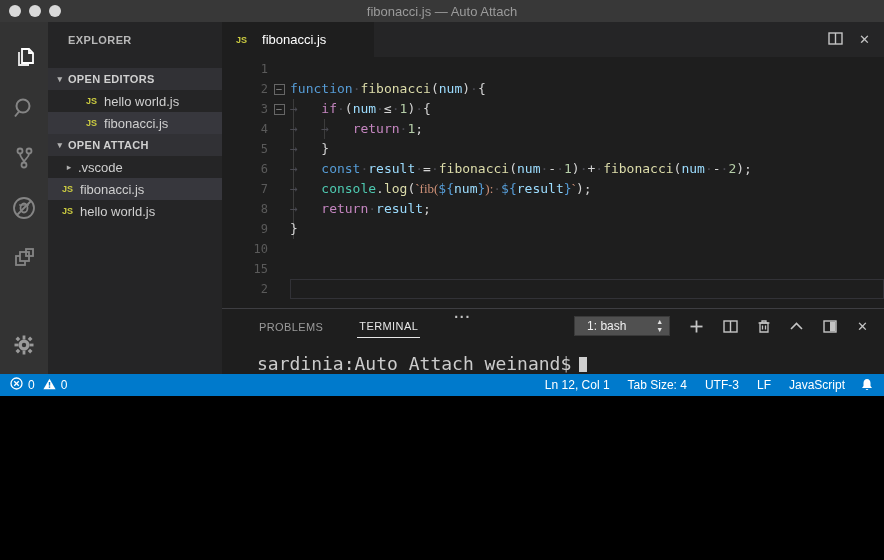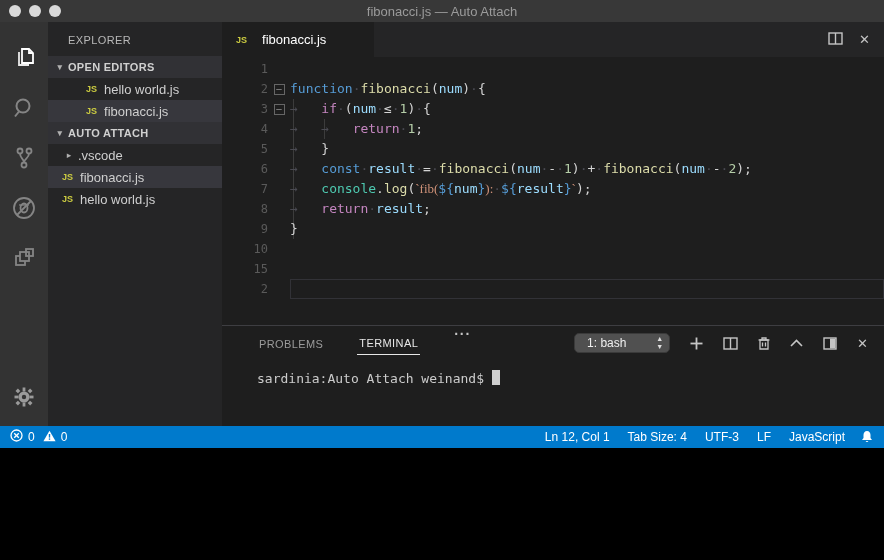--- a/index.html
+++ b/index.html
@@ -1,37 +1,37 @@
 <!DOCTYPE html>
 <html style="--c-accent: #007acc; --c-titlebar_bg: #383838; --c-activitybar_bg: #333333; --c-sidebar_bg: #252526; --c-editor_bg: #1e1e1e; --c-tabbar_bg: #252526; --c-section_header: #313135; --c-selected_row: #37373d; --c-panel_border: #3e3e42; --c-linenum: #5a5a5a; --c-js_badge: #cbcb41; --c-kw: #569cd6; --c-ctrl: #c586c0; --c-fn: #dcdcaa; --c-vr: #9cdcfe; --c-nm: #b5cea8; --c-str: #ce9178; --c-cls: #4ec9b0; --c-pln: #d4d4d4; --c-ws: #4a4a52;"><head>
 <meta charset="utf-8">
 <style>
   * { margin:0; padding:0; box-sizing:border-box; }
   html,body { background:#000; }
   .window {
-    width:884px; height:448px; position:relative; overflow:hidden;
+    width:884px; height:396px; position:relative; overflow:hidden;
     font-family:"Liberation Sans", sans-serif;
     background:var(--c-editor_bg); display:flex; flex-direction:column;
     cursor:default;
   }
   
   .titlebar { height:22px; background:var(--c-titlebar_bg); position:relative;
     display:flex; align-items:center; justify-content:center; flex:0 0 auto; }
   .traffic { position:absolute; left:9px; top:5px; display:flex; gap:8px; }
   .traffic span { width:12px; height:12px; border-radius:50%; background:#d9d9d9; display:block; }
   .win-title { font-size:13px; color:#9b9b9b; }
   
   .main { flex:1 1 auto; display:flex; min-height:0; position:relative; }
   .activitybar { width:48px; background:var(--c-activitybar_bg); display:flex; flex-direction:column; align-items:center; padding-top:11px; }
   .ab-item { width:48px; height:50px; display:flex; align-items:center; justify-content:center; }
   .ab-item svg { display:block; }
   .ab-bottom { margin-top:auto; margin-bottom:4px; }
   
   .sidebar { width:174px; background:var(--c-sidebar_bg); display:flex; flex-direction:column; font-size:13px; color:#cccccc; }
-  .sidebar-title { font-size:11px; color:#b8b8b8; letter-spacing:.4px; padding:12px 0 10px 20px; }
+  .sidebar-title { font-size:11px; color:#b8b8b8; letter-spacing:.4px; padding:12px 0 22px 20px;font-weight:bold; }
   .section-header { height:22px; background:var(--c-section_header); display:flex; align-items:center;
      font-size:11px; font-weight:bold; color:#d0d0d0; letter-spacing:.3px; padding-left:4px; }
   .twisty { width:16px; text-align:center; font-size:9px; color:#b0b0b0; }
   .tree-row { height:22px; display:flex; align-items:center; color:#cfcfcf; }
   .tree-row.selected { background:var(--c-selected_row); }
   .badge-js { font-size:9px; font-weight:bold; color:var(--c-js_badge); margin-right:7px; }
   .row-label { font-size:13px; white-space:nowrap; }
   .folder-twisty { width:14px; font-size:9px; color:#b0b0b0; text-align:center; margin-right:2px; }
   
   .editor-col { flex:1 1 auto; display:flex; flex-direction:column; min-width:0; background:var(--c-editor_bg); }
@@ -52,25 +52,25 @@
   .tk-cls{color:var(--c-cls);text-align:center;} .tk-p{color:var(--c-pln);} .tk-ws{color:var(--c-ws);}
   .cur-box { position:absolute; left:68px; right:0; top:0; bottom:0; border:1px solid #323237; }
   .guide { position:absolute; width:1px; background:#3c3c3c; }
   
   .panel { flex:1 1 auto; border-top:1px solid var(--c-panel_border); display:flex; flex-direction:column; }
   .panel-header { height:34px; display:flex; padding-left:35px; flex:0 0 auto; }
   .panel-tab { font-size:11px; letter-spacing:.4px; color:#9b9b9b; margin-right:32px; padding:6px 2px 5px; }
   .panel-tab.active { color:#e7e7e7; border-bottom:1px solid #e7e7e7; }
   .more-dots { color:#c5c5c5; font-size:14px; font-weight:bold; letter-spacing:1px; margin-left:2px; }
   .panel-right { margin-left:auto; display:flex; align-items:center; gap:20px; padding-right:16px; }
-  .dropdown { width:96px; height:20px; background:#505050; border:1px solid #3a3a3a; border-radius:5px;
+  .dropdown { width:96px; height:20px; background:#505050; border:1px solid #3a3a3a; border-radius:0;
     display:flex; align-items:center; font-size:12px; color:#f0f0f0; padding-left:12px; position:relative; }
   .dd-stepper { position:absolute; right:6px; top:1px; display:flex; flex-direction:column; line-height:8px; font-size:7px; color:#e0e0e0; }
   .panel-icon { display:flex; align-items:center; }
-  .terminal-body { flex:1; font-family:"DejaVu Sans Mono", monospace; font-size:13px; color:#cccccc; padding:10px 0 0 35px; }
+  .terminal-body { flex:1; font-family:"DejaVu Sans Mono", monospace; font-size:18px; color:#cccccc; padding:10px 0 0 35px; }
   .term-cursor { display:inline-block; width:8px; height:15px; background:#cfcfcf; vertical-align:-2px; margin-left:8px; }
   
   .statusbar { height:22px; background:var(--c-accent); flex:0 0 auto; display:flex; align-items:center;
     color:#ffffff; font-size:12px; padding:0 10px 0 10px; }
   .sb-group { display:flex; align-items:center; gap:5px; margin-right:10px; }
   .sb-right { margin-left:auto; display:flex; align-items:center; }
   .sb-item { padding:0 9px; white-space:nowrap; }
   .sb-bell { margin-left:6px; display:flex; align-items:center; }
   
   .mouse-cursor { position:absolute; left:332px; top:503px; z-index:50; pointer-events:none; }
@@ -170,21 +170,21 @@
           <div class="tree-row" style="padding-left: 38px;">
             <span class="badge-js">JS</span>
             <span class="row-label">hello world.js</span>
           </div>
           <div class="tree-row selected" style="padding-left: 38px;">
             <span class="badge-js">JS</span>
             <span class="row-label">fibonacci.js</span>
           </div>
           <div class="section-header">
             <span class="twisty">▾</span>
-            <span>AUTO ATTACH</span>
+            <span>OPEN ATTACH</span>
           </div>
           <div class="tree-row" style="padding-left: 14px;">
             <span class="folder-twisty">▸</span>
             <span class="row-label">.vscode</span>
           </div>
           <div class="tree-row selected" style="padding-left: 14px;">
             <span class="badge-js">JS</span>
             <span class="row-label">fibonacci.js</span>
           </div>
           <div class="tree-row" style="padding-left: 14px;">

